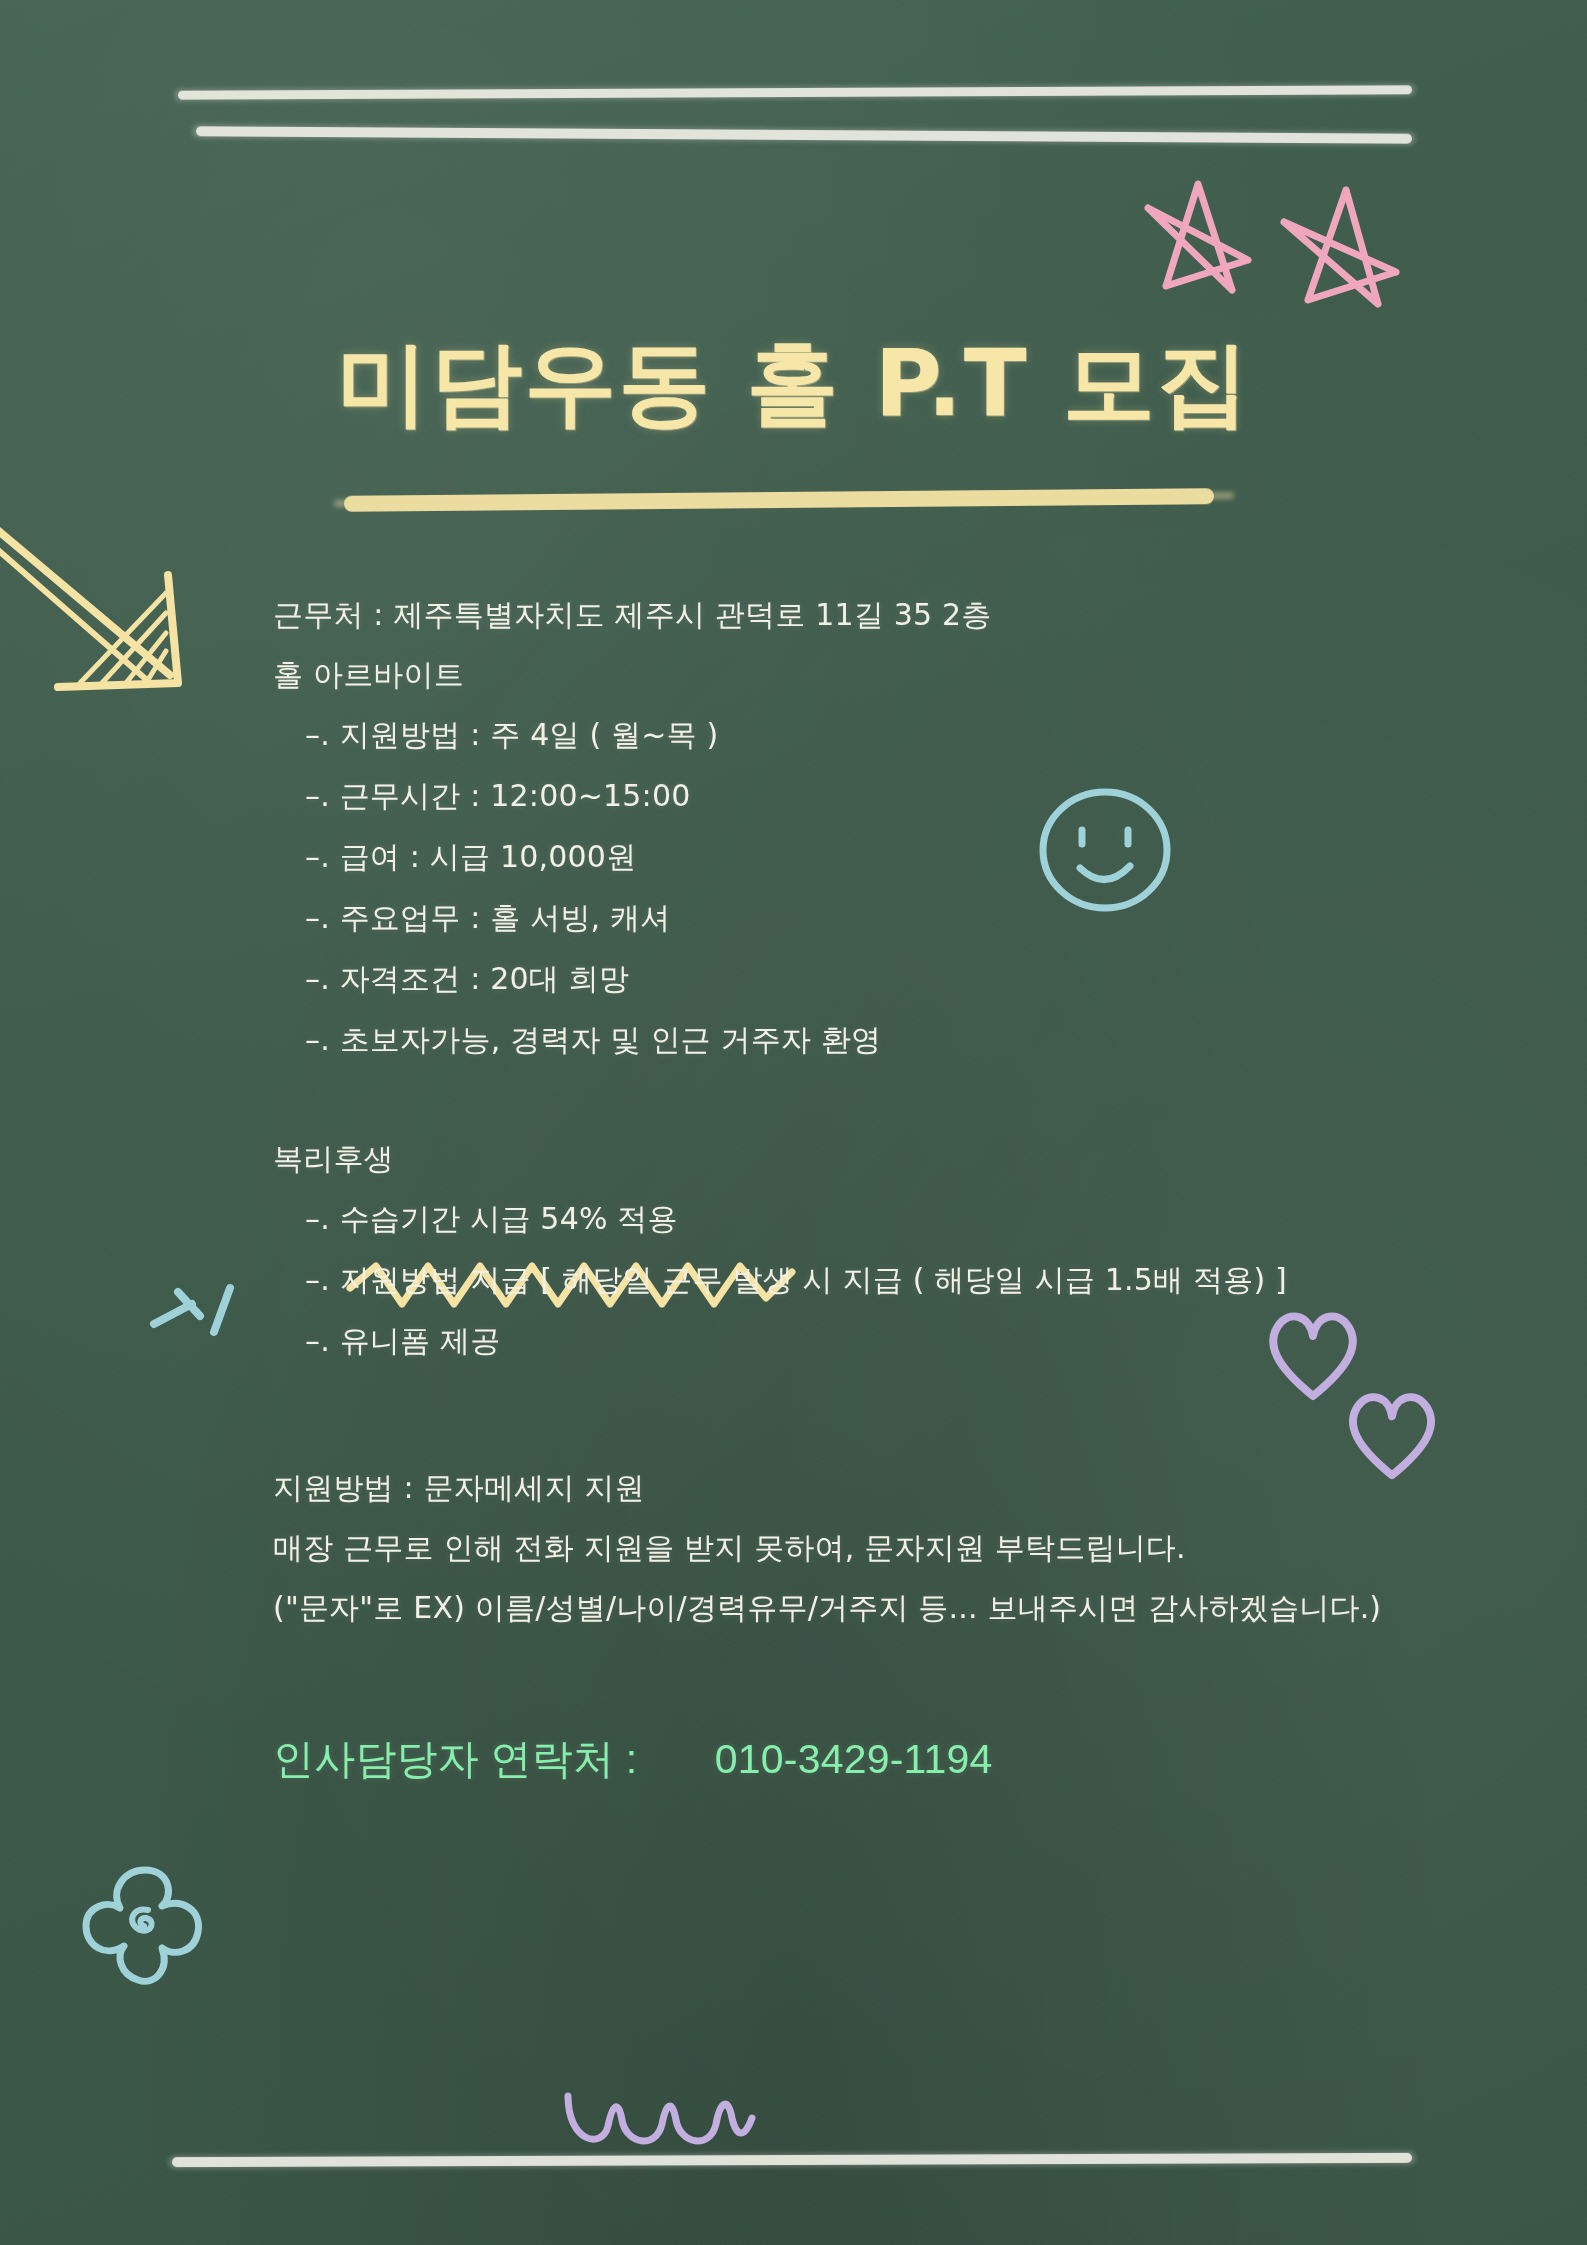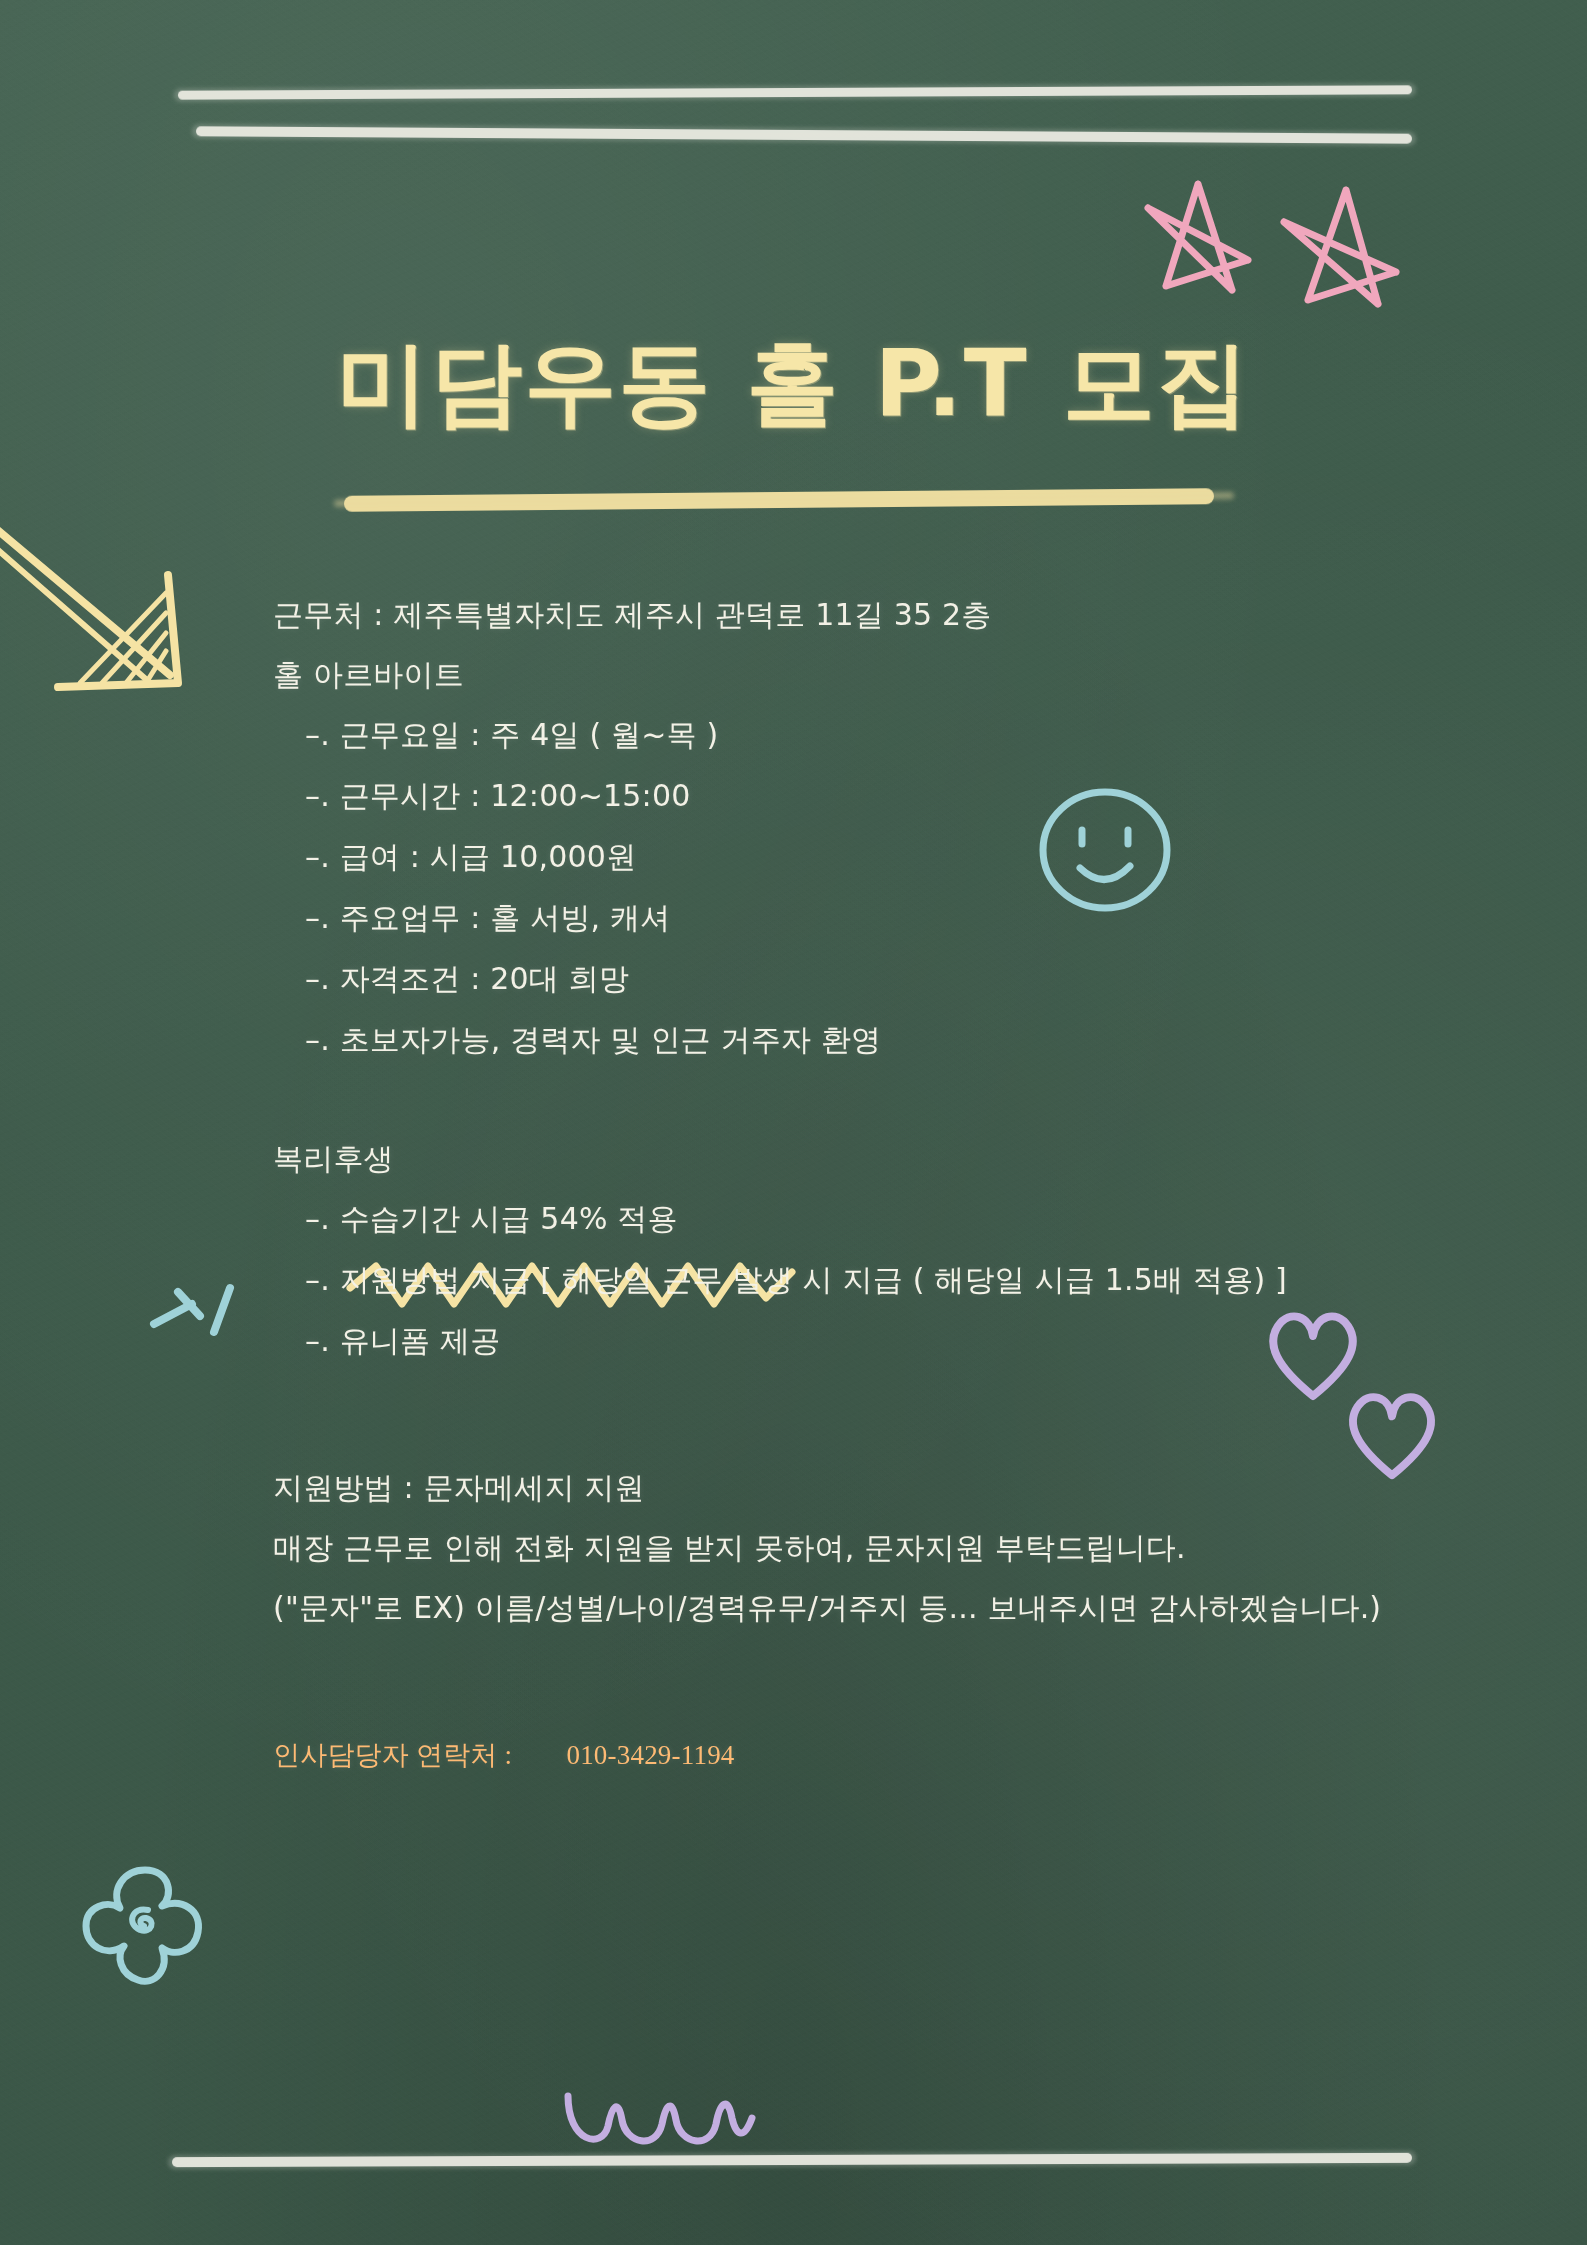--- a/index.html
+++ b/index.html
@@ -111,23 +111,23 @@
     color: #f3f1e6;
     margin: 0 0 30px 0;
     white-space: nowrap;
     text-shadow: 0 0 6px rgba(255,255,255,.12);
     letter-spacing: .2px;
   }
   .line.indent { padding-left: 32px; margin-bottom: 31px; }
   .gap-md { height: 58px; }
   .gap-lg { height: 86px; }
   .phone-line {
-    font-family: Liberation Serif, serif;
-    font-size: 27px;
-    color: #fdba74;
+    font-family: Liberation Sans, sans-serif;
+    font-size: 41px;
+    color: #86efac;
     white-space: pre;
     text-shadow: 0 0 6px rgba(255,255,255,.12);
   }
 
   
   .doodle { position: absolute; pointer-events: none; }
   #star-1 { left: 1128px; top: 168px; }
   #star-2 { left: 1268px; top: 176px; }
   #smiley { left: 1030px; top: 782px; }
   #arrow { left: -20px; top: 515px; }
@@ -196,21 +196,21 @@
 </svg>
 
 <div class="title-wrap">
   <span class="title">미담우동 홀 P.T 모집</span>
 </div>
 <div class="title-underline"></div>
 
 <div class="body-text">
   <p class="line">근무처 : 제주특별자치도 제주시 관덕로 11길 35 2층</p>
   <p class="line">홀 아르바이트</p>
-  <p class="line indent">–. 근무요일 : 주 4일 ( 월~목 )</p>
+  <p class="line indent">–. 지원방법 : 주 4일 ( 월~목 )</p>
   <p class="line indent">–. 근무시간 : 12:00~15:00</p>
   <p class="line indent">–. 급여 : 시급 10,000원</p>
   <p class="line indent">–. 주요업무 : 홀 서빙, 캐셔</p>
   <p class="line indent">–. 자격조건 : 20대 희망</p>
   <p class="line indent">–. 초보자가능, 경력자 및 인근 거주자 환영</p>
   <div class="gap-md"></div>
   <p class="line">복리후생</p>
   <p class="line indent">–. 수습기간 시급 54% 적용</p>
   <p class="line indent">–. 지원방법 지급 [ 해당일 근무 발생 시 지급 ( 해당일 시급 1.5배 적용) ]</p>
   <p class="line indent">–. 유니폼 제공</p>

